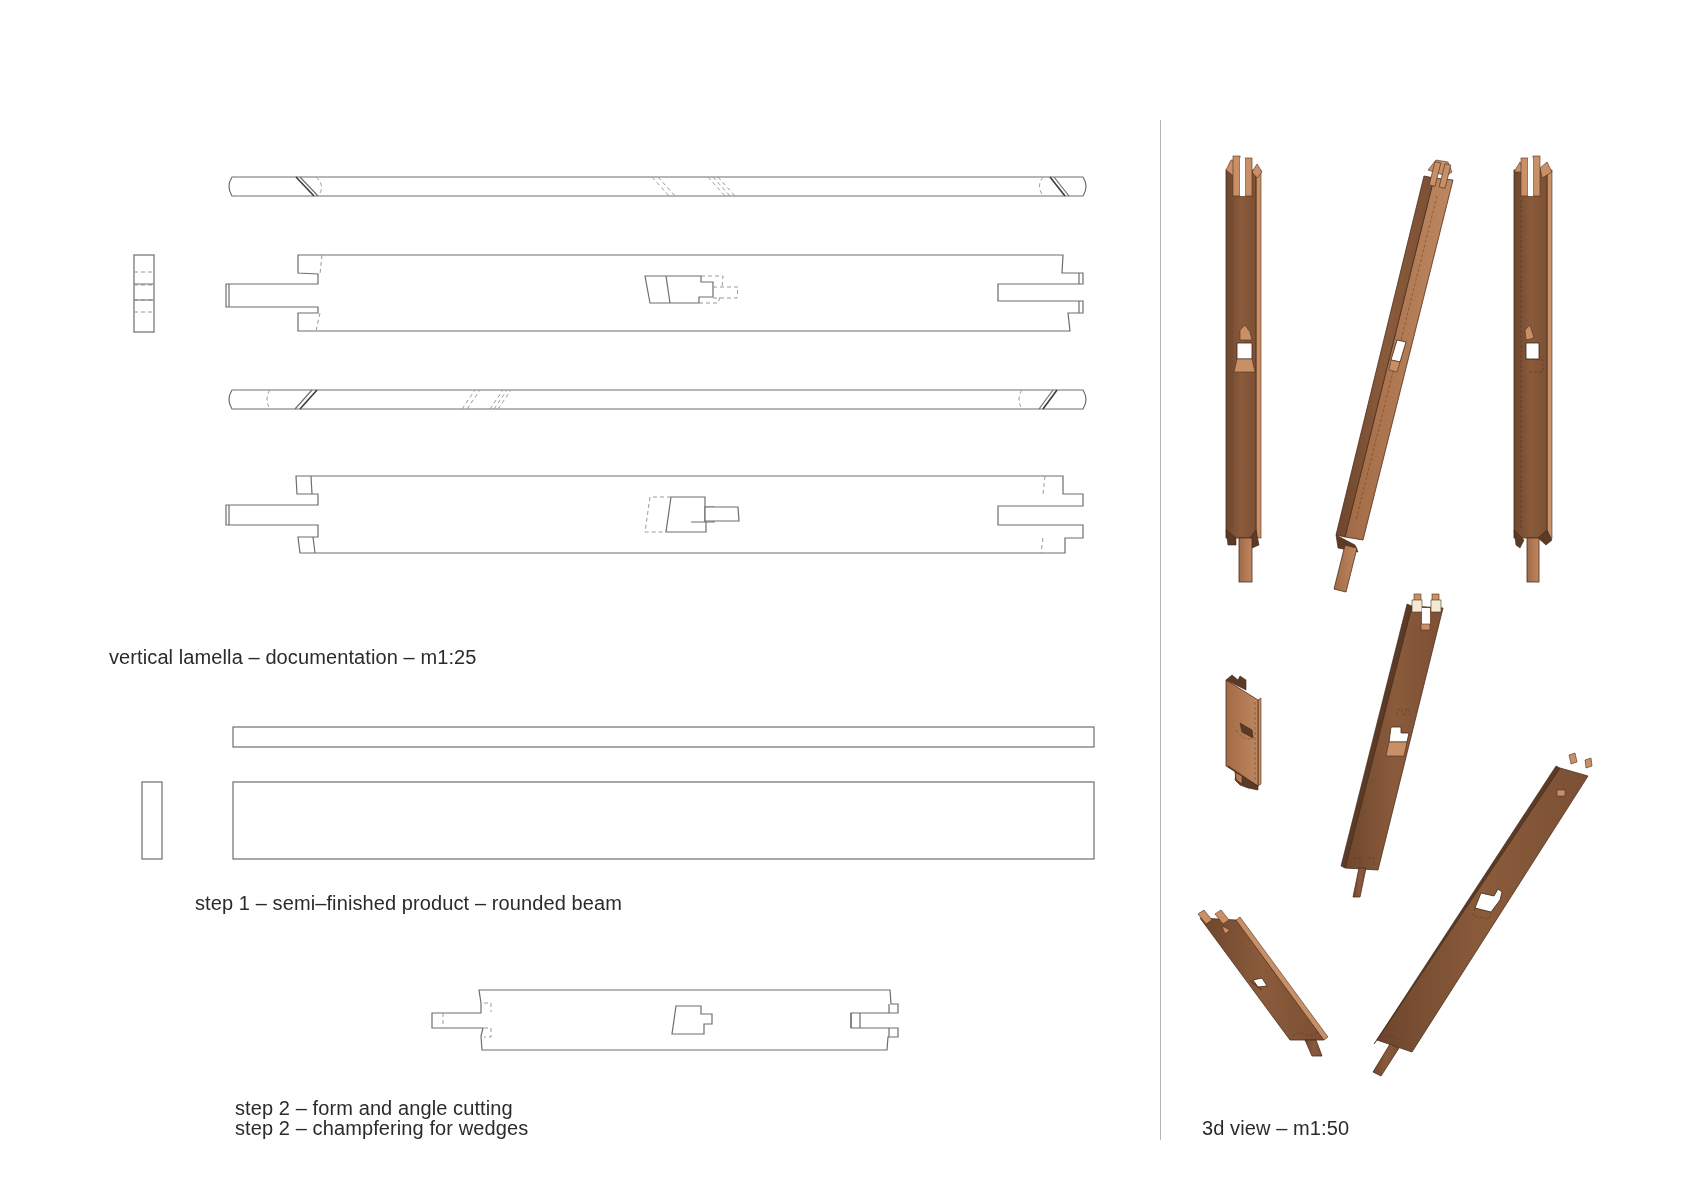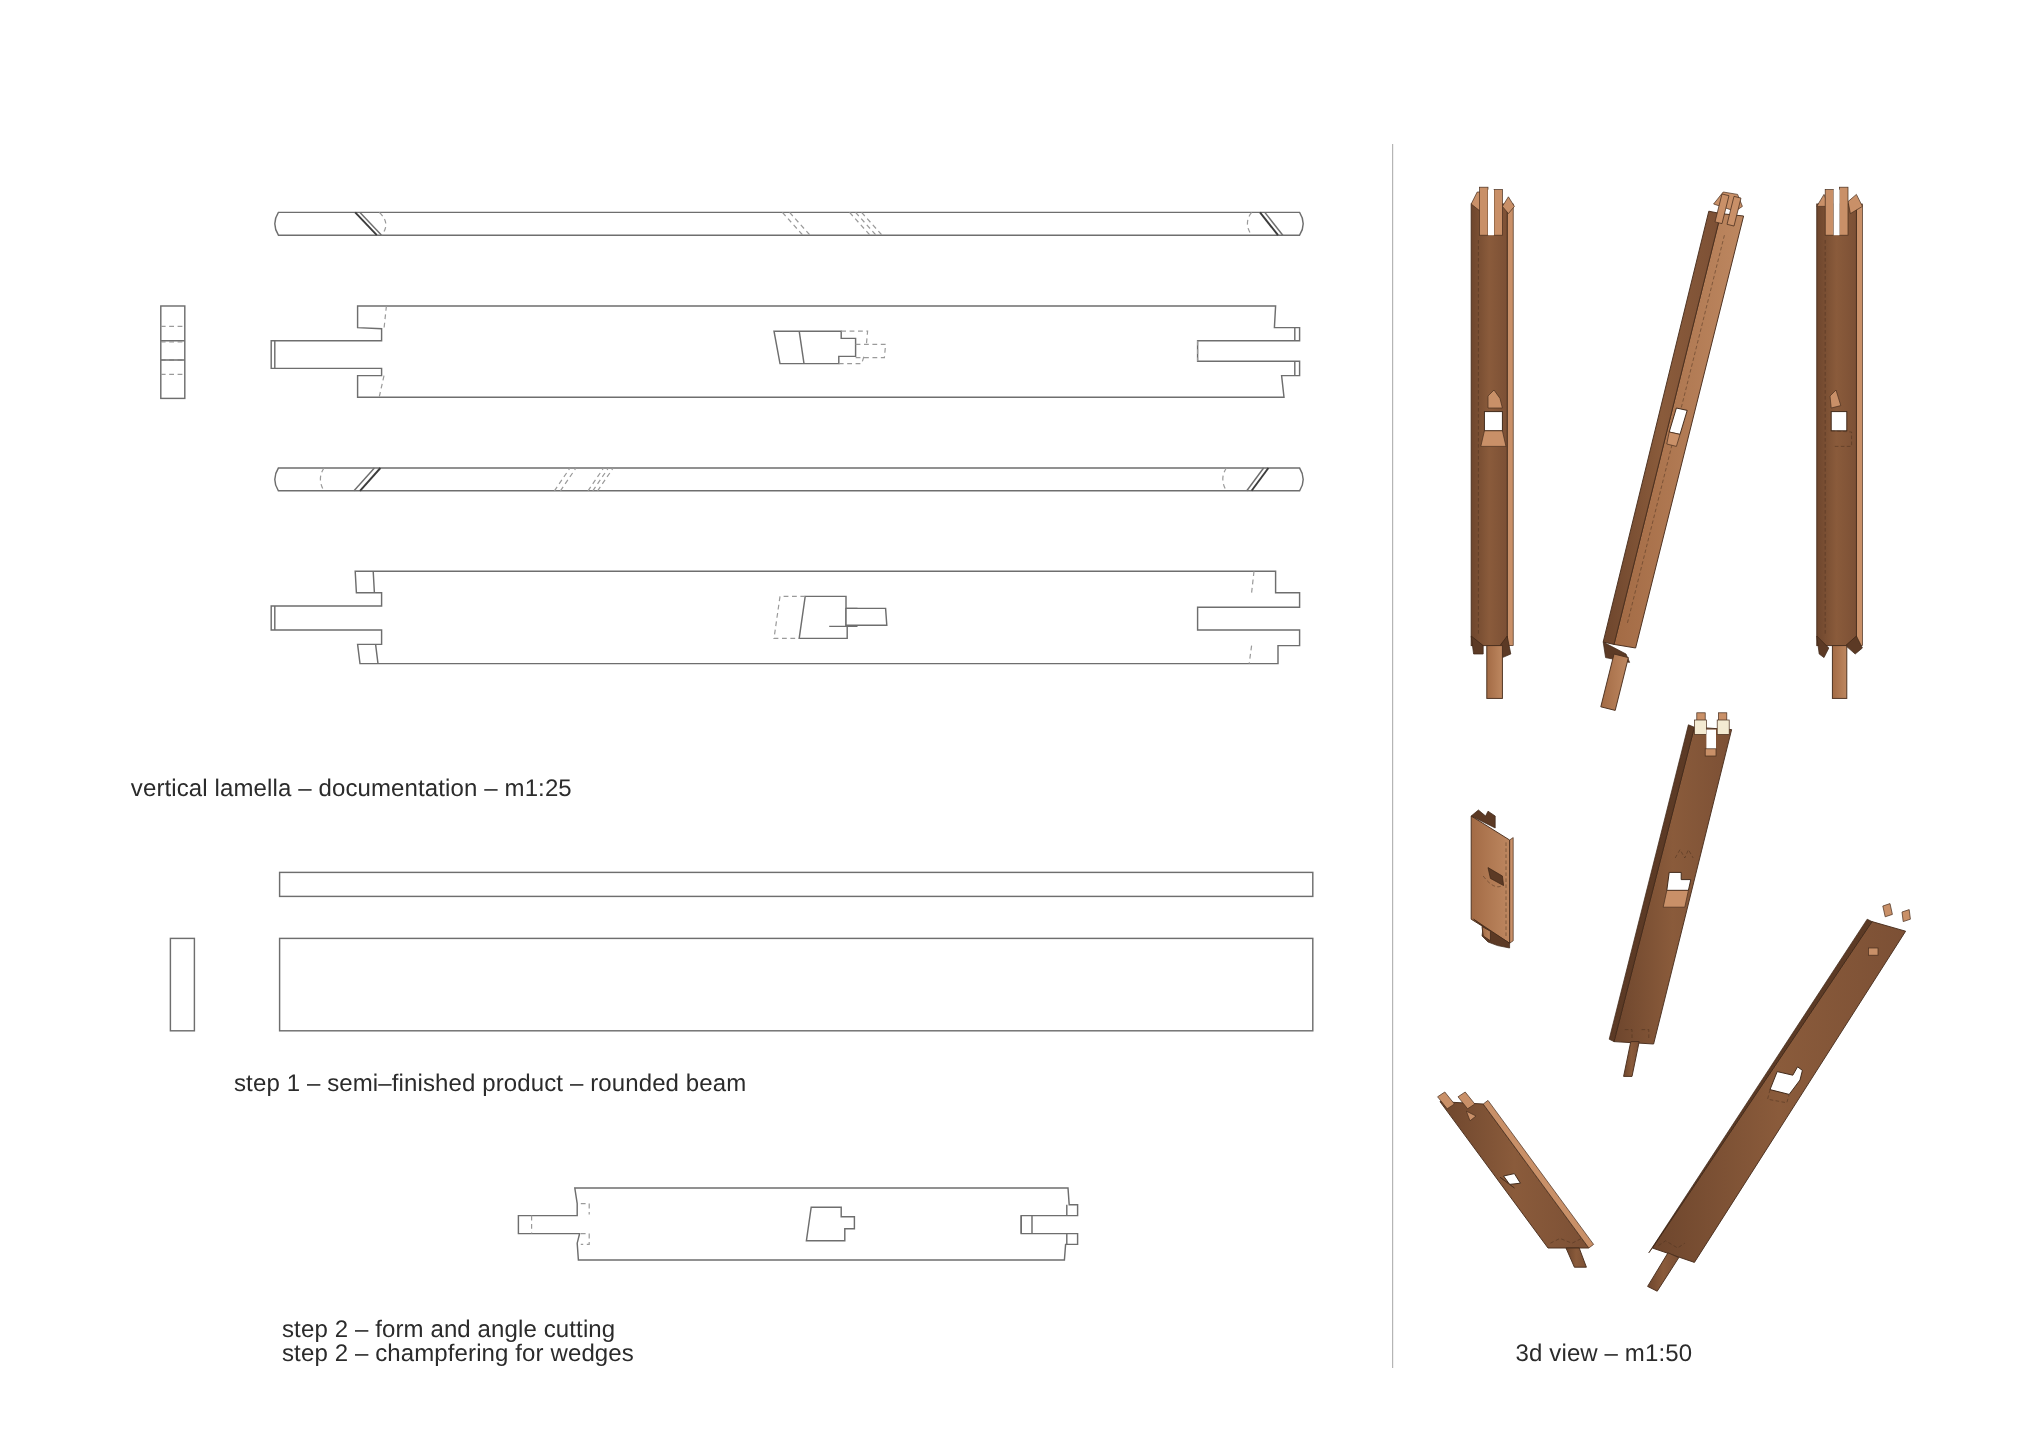--- a/index.html
+++ b/index.html
@@ -216,13 +216,13 @@
     <path class="we" d="M1569 755 L1575 753 L1577 762 L1571 764 Z"></path>
     <path class="we" d="M1585 760 L1591 758 L1592 766 L1586 768 Z"></path>
     <rect class="we" x="1557" y="790" width="8" height="6"></rect>
     <path class="hole" d="M1481 893 L1494 896 L1498 889 L1502 892 L1500 900 L1491 912 L1475 908 Z"></path>
     <path class="dash" d="M1475 908 L1473 916 L1489 919 L1491 912"></path>
     <path class="dash" d="M1382 1038 L1388 1034 L1398 1040 L1404 1036"></path>
     <path class="wf" d="M1390 1044 L1399 1048 L1381 1076 L1373 1072 Z"></path>
   </g>
 </svg>
 
-<div class="caption" style="left:1263px; top:1118px;">3d view – m1:50</div>
+<div class="caption" style="left:1202px; top:1118px;">3d view – m1:50</div>
 
 </body></html>

